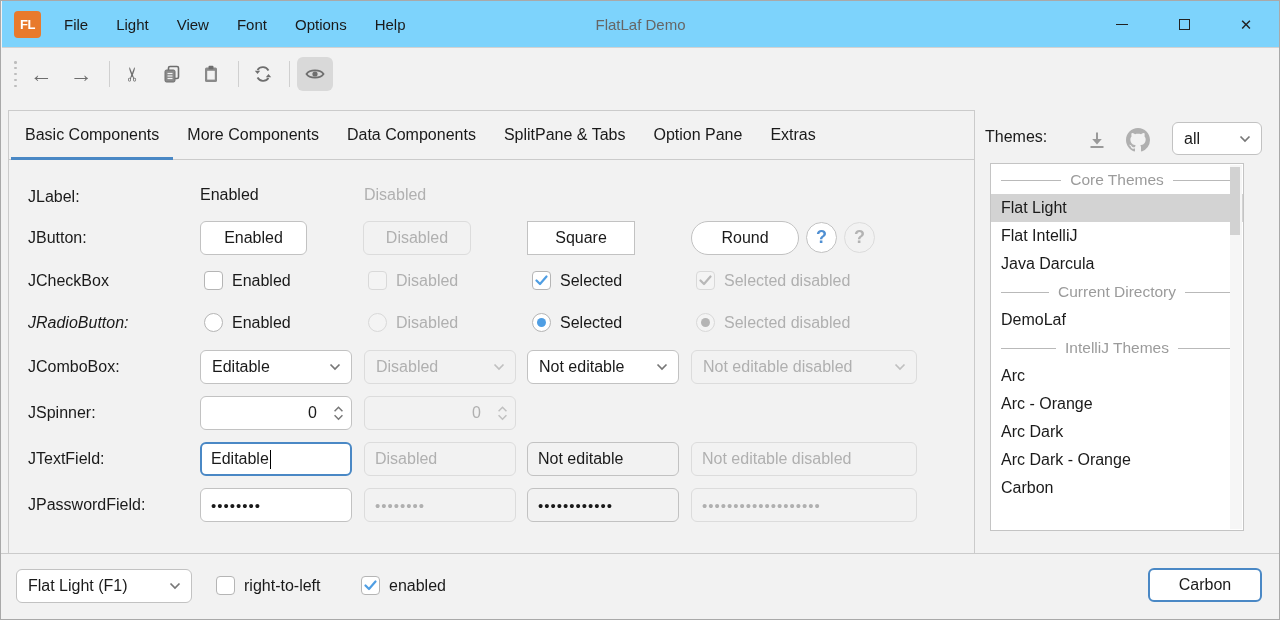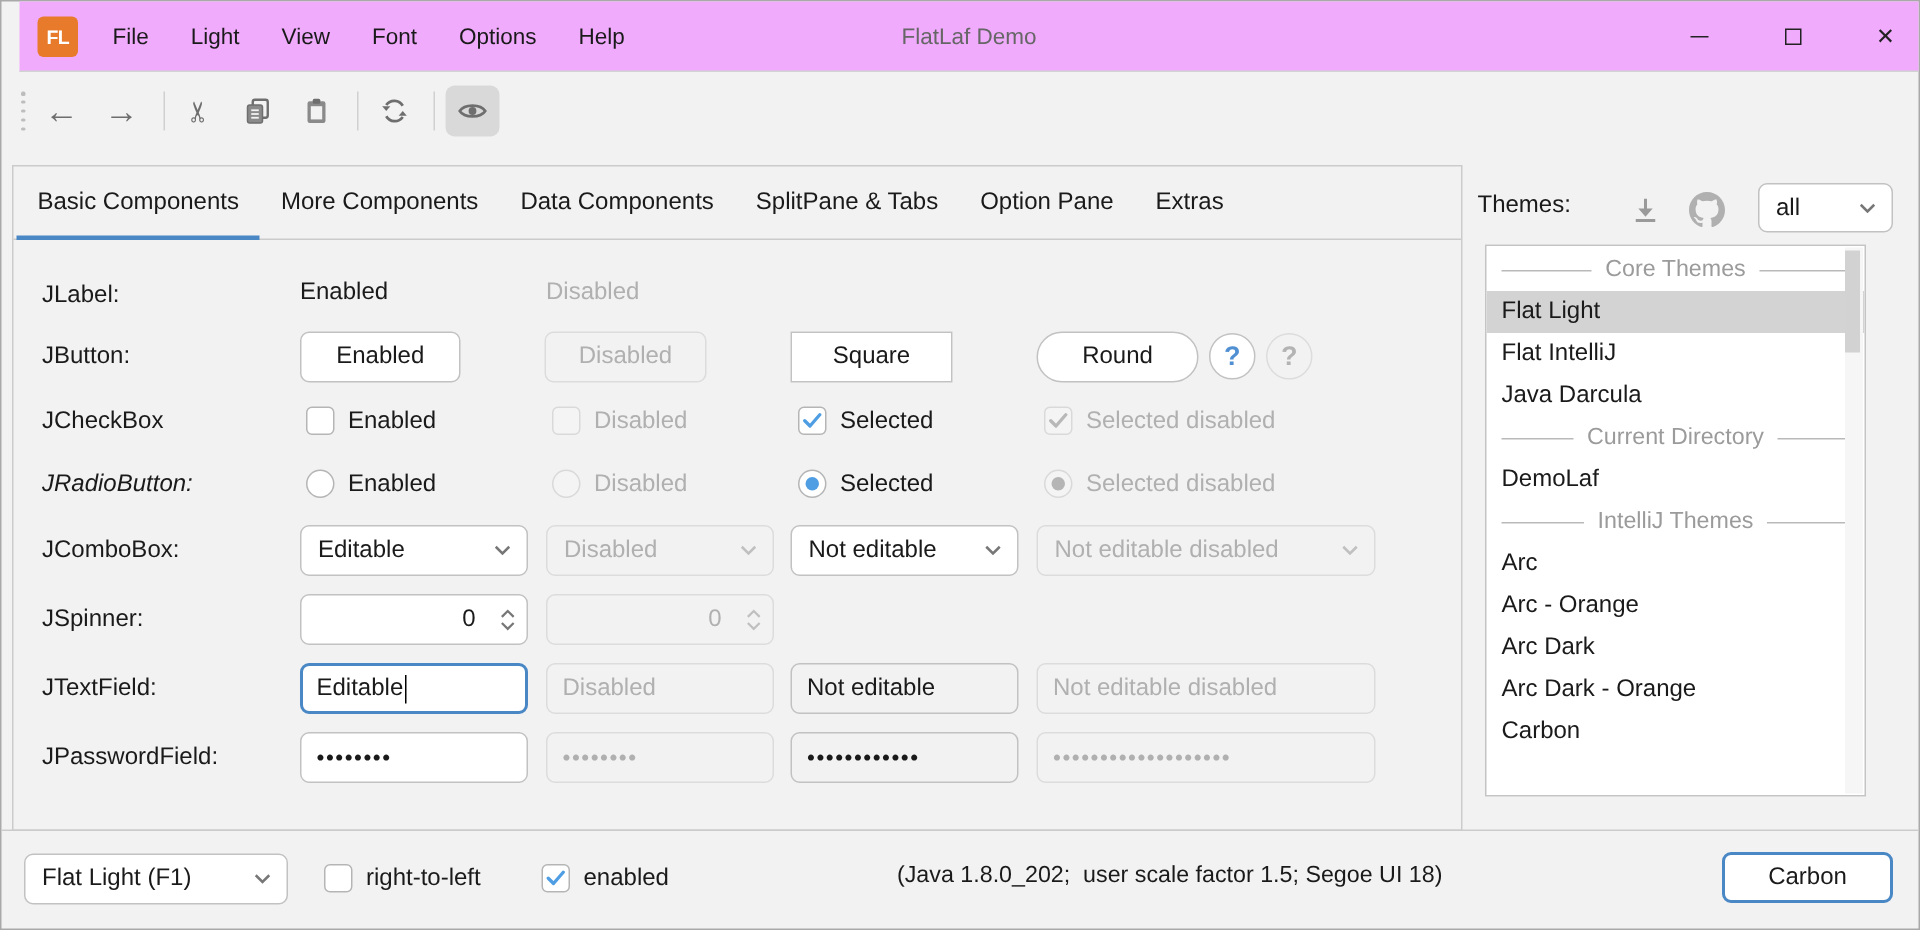--- a/index.html
+++ b/index.html
@@ -6,22 +6,22 @@
   html,body { width:1280px; height:620px; }
   body {
     font-family:"Liberation Sans","DejaVu Sans",sans-serif;
     font-size:16px; color:#1a1a1a; background:#f2f2f2;
     position:relative; overflow:hidden;
   }
   .win { position:absolute; inset:0; box-shadow:inset 0 0 0 1px #a9a9a9; }
   .abs { position:absolute; }
 
   
-  .titlebar { position:absolute; left:13px; top:1px; right:1px; height:47px;
-    background:#f0abfc; border-bottom:1px solid #d2d2d2; }
+  .titlebar { position:absolute; left:2px; top:1px; right:1px; height:47px;
+    background:#7dd3fc; border-bottom:1px solid #d2d2d2; }
   .logo { position:absolute; left:12px; top:10px; width:27px; height:27px;
     background:#e87a2c; border-radius:4px; color:#fff; font-weight:bold;
     font-size:13px; display:flex; align-items:center; justify-content:center;
     letter-spacing:-0.5px; }
   .menubar { position:absolute; left:48px; top:0; height:47px; display:flex; }
   .menu-item { padding:0 14px; display:flex; align-items:center; font-size:15px;
     cursor:default; }
   .win-title { position:absolute; left:300px; right:300px; top:0; height:47px;
     display:flex; align-items:center; justify-content:center; color:#666;
     font-size:15px; }
@@ -425,16 +425,15 @@
     </div>
     <div class="check-item abs" style="left:360px; top:22px;">
       <span class="cbox">
         <svg width="13" height="11" viewBox="0 0 13 11">
             <polyline points="1.5,5.5 5,9 11.5,1.5" fill="none" stroke="#4f9ee3" stroke-width="2.2" stroke-linecap="round" stroke-linejoin="round"></polyline>
           </svg>
       </span>
       <span>enabled</span>
     </div>
   </div>
-  <div class="status-text">(Java 1.8.0_202;  user scale factor 1.5; Segoe UI 18)</div>
   <div class="close-btn">Carbon</div>
 
 </div>
 
 </body></html>

